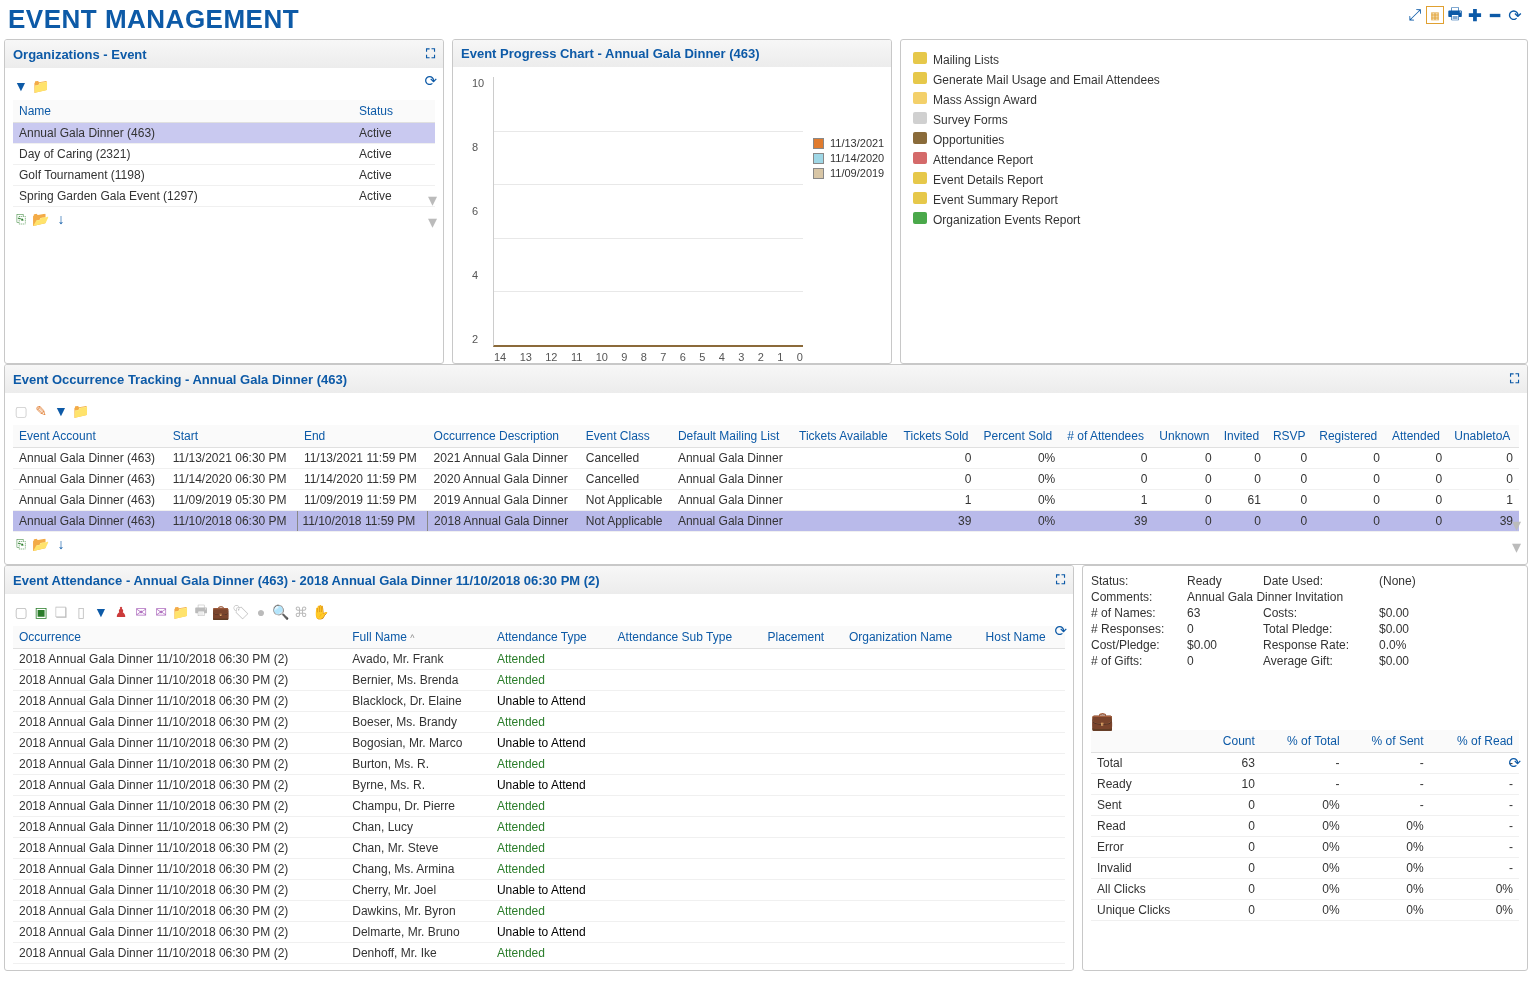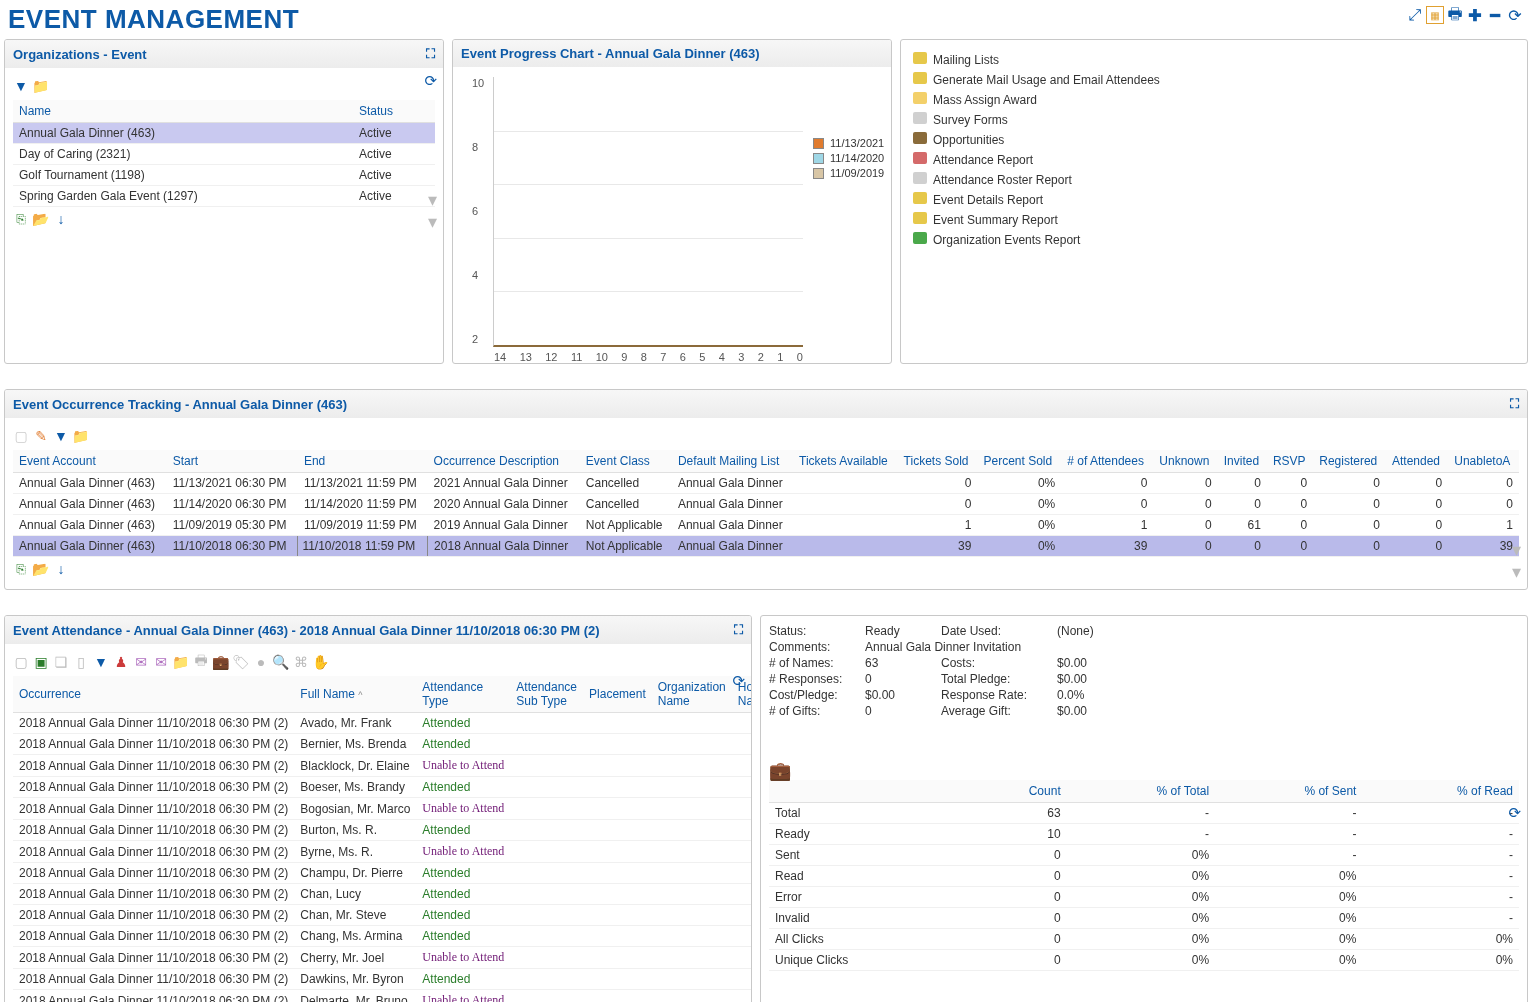--- a/index.html
+++ b/index.html
@@ -1,21 +1,21 @@
 <!DOCTYPE html>
 <html><head>
 <meta charset="utf-8">
 <style>
 * { box-sizing: border-box; margin: 0; padding: 0; }
 body { font-family: Arial, sans-serif; font-size: 12px; background: #fff; color: #333; }
 .page-title { font-family: Arial Narrow, Arial; font-size: 26px; font-weight: bold; color: #0d5aa7; padding: 4px 8px; letter-spacing: 0.5px; font-stretch: condensed; }
 .top-toolbar { position: absolute; top: 6px; right: 8px; display: flex; gap: 2px; }
 .top-toolbar span { width: 18px; height: 18px; display: inline-flex; align-items:center; justify-content:center; color:#0d5aa7; cursor:pointer; font-size:16px; }
 .layout { padding: 0 4px; }
-.row { display: flex; gap: 8px; margin-bottom: 25px; }
+.row { display: flex; gap: 8px; margin-bottom: 0; }
 .panel { border: 1px solid #c8c8c8; border-radius: 3px; background: #fff; overflow: hidden; }
 .panel-header { background: linear-gradient(#f7f7f7,#ececec); padding: 6px 8px; font-weight: bold; color: #0d5aa7; font-size: 13px; display:flex; justify-content:space-between; align-items:center; }
 .panel-header .pin { color:#0d5aa7; cursor:pointer; }
 .panel-body { padding: 6px 8px; position: relative; }
 .icon-row { display:flex; gap:4px; align-items:center; padding: 4px 0 6px 0;}
 .icon-row span, .icon-row svg { width:16px; height:16px; display:inline-flex; align-items:center; justify-content:center; font-size:14px; cursor:pointer; }
 .tbl { width:100%; border-collapse:collapse; font-size:12px; }
 .tbl th { text-align:left; padding:4px 6px; color:#0d5aa7; font-weight:normal; border-bottom: 1px solid #e0e0e0; background:#fafafa; }
 .tbl td { padding:3px 6px; border-bottom: 1px solid #f0f0f0; white-space:nowrap; }
 .tbl tr.sel td { background:#c9c9f0; }
@@ -28,21 +28,21 @@
 .chart-grid { position:absolute; inset:0; }
 .chart-grid div { position:absolute; left:0; right:0; border-top:1px solid #e8e8e8; }
 .legend { font-size:11px; padding-top: 60px; }
 .legend div { display:flex; align-items:center; gap:6px; margin-bottom:3px; }
 .legend-sw { width:11px; height:11px; border:1px solid #888; display:inline-block; }
 .fav-list { list-style:none; padding: 4px 2px; }
 .fav-list li { padding: 2px 2px 2px 22px; position:relative; cursor:pointer; line-height:16px; }
 .fav-list li::before { content:''; position:absolute; left:2px; top:2px; width:14px; height:12px; border-radius:2px; }
 .num { text-align:right; }
 .green { color:#2a7d2a; }
-.att-sub { color:#701a75;font-family:Liberation Serif, serif; }
+.att-sub { color:#000000; }
 .kv { display:grid; grid-template-columns: 90px 70px 110px 70px; font-size:12px; gap:2px 6px; padding:2px 0;}
 .kv .lab { color:#333; }
 .monitor-tbl th { text-align:right; }
 .monitor-tbl td { text-align:right; }
 .monitor-tbl td:first-child, .monitor-tbl th:first-child { text-align:left; }
 .scroll-dn { position:absolute; right:6px; bottom:6px; color:#bbb; font-size:18px; }
 .occ-cell { border:1px solid #888; background:#b9baea; padding:2px 4px !important; }
 </style>
 </head>
 <body>
@@ -167,21 +167,20 @@
 
   <div class="panel" style="flex:1;">
     <div class="panel-body">
       <ul class="fav-list" id="fav-list">
             <li style="--c: #e6c84a;"><span style="position:absolute;left:2px;top:2px;width:14px;height:12px;background:#e6c84a;border-radius:2px;display:inline-block"></span>Mailing Lists</li>
             <li style="--c: #e6c84a;"><span style="position:absolute;left:2px;top:2px;width:14px;height:12px;background:#e6c84a;border-radius:2px;display:inline-block"></span>Generate Mail Usage and Email Attendees</li>
             <li style="--c: #f3d06a;"><span style="position:absolute;left:2px;top:2px;width:14px;height:12px;background:#f3d06a;border-radius:2px;display:inline-block"></span>Mass Assign Award</li>
             <li style="--c: #d0d0d0;"><span style="position:absolute;left:2px;top:2px;width:14px;height:12px;background:#d0d0d0;border-radius:2px;display:inline-block"></span>Survey Forms</li>
             <li style="--c: #8a6b3a;"><span style="position:absolute;left:2px;top:2px;width:14px;height:12px;background:#8a6b3a;border-radius:2px;display:inline-block"></span>Opportunities</li>
             <li style="--c: #d46a6a;"><span style="position:absolute;left:2px;top:2px;width:14px;height:12px;background:#d46a6a;border-radius:2px;display:inline-block"></span>Attendance Report</li>
-            <li style="--c: #d0d0d0;"><span style="position:absolute;left:2px;top:2px;width:14px;height:12px;background:#d0d0d0;border-radius:2px;display:inline-block"></span>Attendance Roster Report</li>
             <li style="--c: #e6c84a;"><span style="position:absolute;left:2px;top:2px;width:14px;height:12px;background:#e6c84a;border-radius:2px;display:inline-block"></span>Event Details Report</li>
             <li style="--c: #e6c84a;"><span style="position:absolute;left:2px;top:2px;width:14px;height:12px;background:#e6c84a;border-radius:2px;display:inline-block"></span>Event Summary Report</li>
             <li style="--c: #4aa84a;"><span style="position:absolute;left:2px;top:2px;width:14px;height:12px;background:#4aa84a;border-radius:2px;display:inline-block"></span>Organization Events Report</li>
           </ul>
     </div>
   </div>
 </div>
 
 <div class="row">
   <div class="panel" style="flex:1;">
@@ -297,21 +296,21 @@
         <span style="color:#0d5aa7">📂</span>
         <span style="color:#0d5aa7">↓</span>
       </div>
       <div class="scroll-dn">▾<br>▾</div>
     </div>
   </div>
 </div>
 
 <div class="row">
 
-  <div class="panel" style="width:748px;">
+  <div class="panel" style="width:1070px;">
     <div class="panel-header">
       <span>Event Attendance - Annual Gala Dinner  (463) - 2018 Annual Gala Dinner 11/10/2018 06:30 PM (2)</span>
       <span class="pin">⛶</span>
     </div>
     <div class="panel-body">
       <div class="icon-row">
         <span style="color:#bbb">▢</span>
         <span style="color:#2a7d2a">▣</span>
         <span style="color:#bbb">❏</span>
         <span style="color:#bbb">▯</span>

